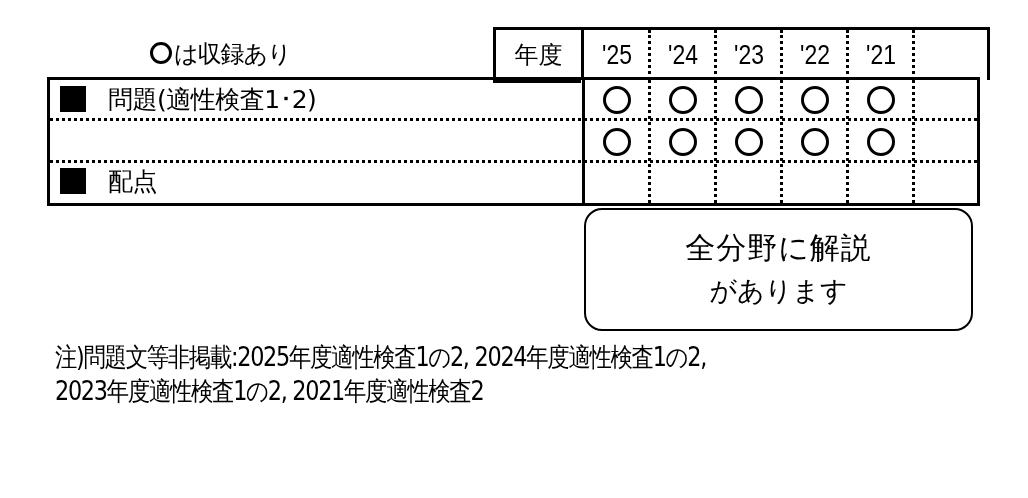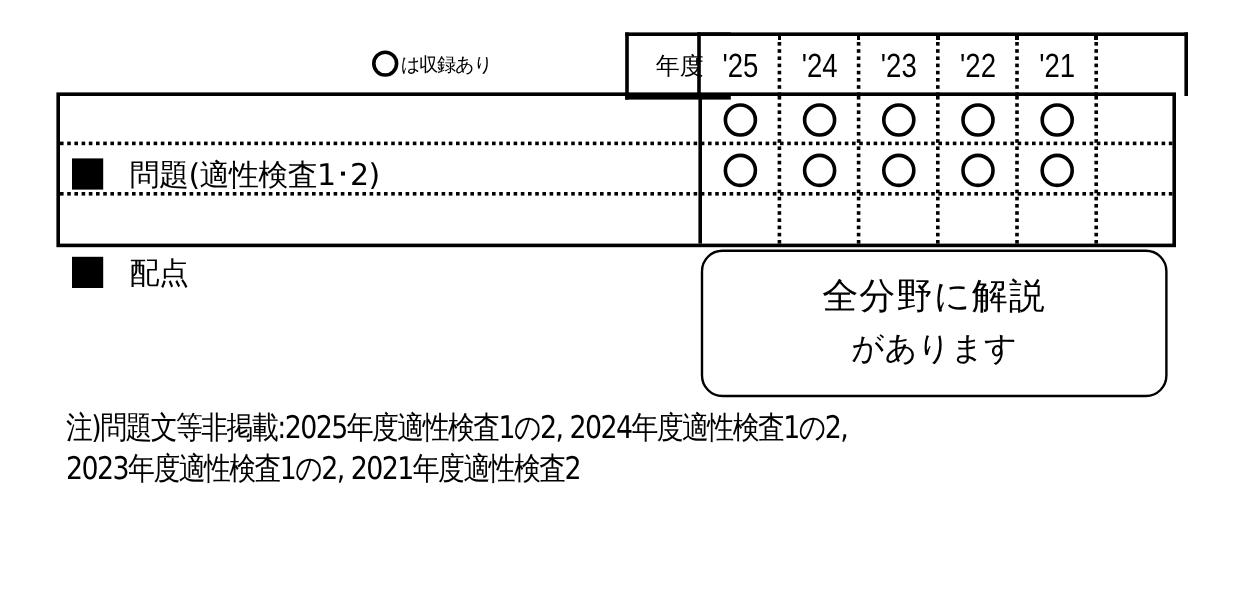--- a/index.html
+++ b/index.html
@@ -1,35 +1,35 @@
 <!DOCTYPE html>
 <html><head>
 <meta charset="utf-8">
 <style>
   html, body { margin: 0; padding: 0; background: #ffffff; }
   body { width: 1028px; height: 498px; position: relative; overflow: hidden;
          font-family: "DejaVu Sans", "Liberation Sans", sans-serif; color: #000; }
   .abs { position: absolute; }
-  .legend { left: 150px; top: 30px; width: 260px; height: 48px; font-size: 16px;
-            line-height: 48px; text-align: right; letter-spacing: -1px; }
+  .legend { left: 150px; top: 30px; width: 260px; height: 48px; font-size: 24px;
+            line-height: 48px; text-align: left; letter-spacing: -1px; }
   .legend .mark { display: inline-block; width: 16px; height: 16px; border: 3px solid #000;
                   border-radius: 50%; vertical-align: middle; margin-right: 2px; position: relative; top: -2px; }
   .nendo { left: 493px; top: 27px; width: 85px; height: 50px; border: 3px solid #000;
-           border-right: none; font-size: 20px; line-height: 50px; text-align: center; margin-left: 28px; }
+           border-right: none; font-size: 24px; line-height: 50px; text-align: center; }
   .year-head { left: 581px; top: 27px; width: 393px; height: 50px; border: 3px solid #000;
                border-bottom: none; padding-left: 10px; }
   .main-table { left: 47px; top: 77px; width: 927px; height: 123px; border: 3px solid #000; }
   .col-split { position: absolute; left: 532px; top: 0; width: 3px; height: 100%; background: #000; }
   .row-line { position: absolute; left: 0; width: 100%; height: 0; border-top: 3px dotted #000; }
   .vdot { position: absolute; top: 0; width: 0; height: 100%; border-left: 3px dotted #000; }
   .yr { position: absolute; top: 0; height: 50px; width: 66px; font-size: 28px; line-height: 50px;
         text-align: center; font-family: "Liberation Sans Narrow", "Liberation Sans", sans-serif;
         transform: scaleX(0.82); }
   .row-label { position: absolute; left: 10px; height: 40px; font-size: 25px; line-height: 40px;
-               white-space: nowrap; letter-spacing: -0.5px; margin-top: 46px; }
+               white-space: nowrap; letter-spacing: -0.5px; }
   .sq { display: inline-block; width: 26px; height: 26px; background: #000; vertical-align: middle;
         margin-right: 22px; position: relative; top: -2px; }
   .circ { position: absolute; width: 22px; height: 22px; border: 3px solid #000; border-radius: 50%; }
   .callout { left: 584px; top: 208px; width: 385px; height: 119px; border: 2px solid #000;
              border-radius: 18px; text-align: center; }
   .callout .t1 { font-size: 30px; line-height: 40px; margin-top: 18px; font-weight: 500; letter-spacing: 1px; }
   .callout .t2 { font-size: 27px; line-height: 34px; margin-top: 6px; }
   .note { left: 55px; top: 340px; width: 950px; font-size: 26px; line-height: 34px;
           letter-spacing: -1.5px; transform-origin: left top; transform: scaleX(0.86); width: 1100px; }
 </style>

